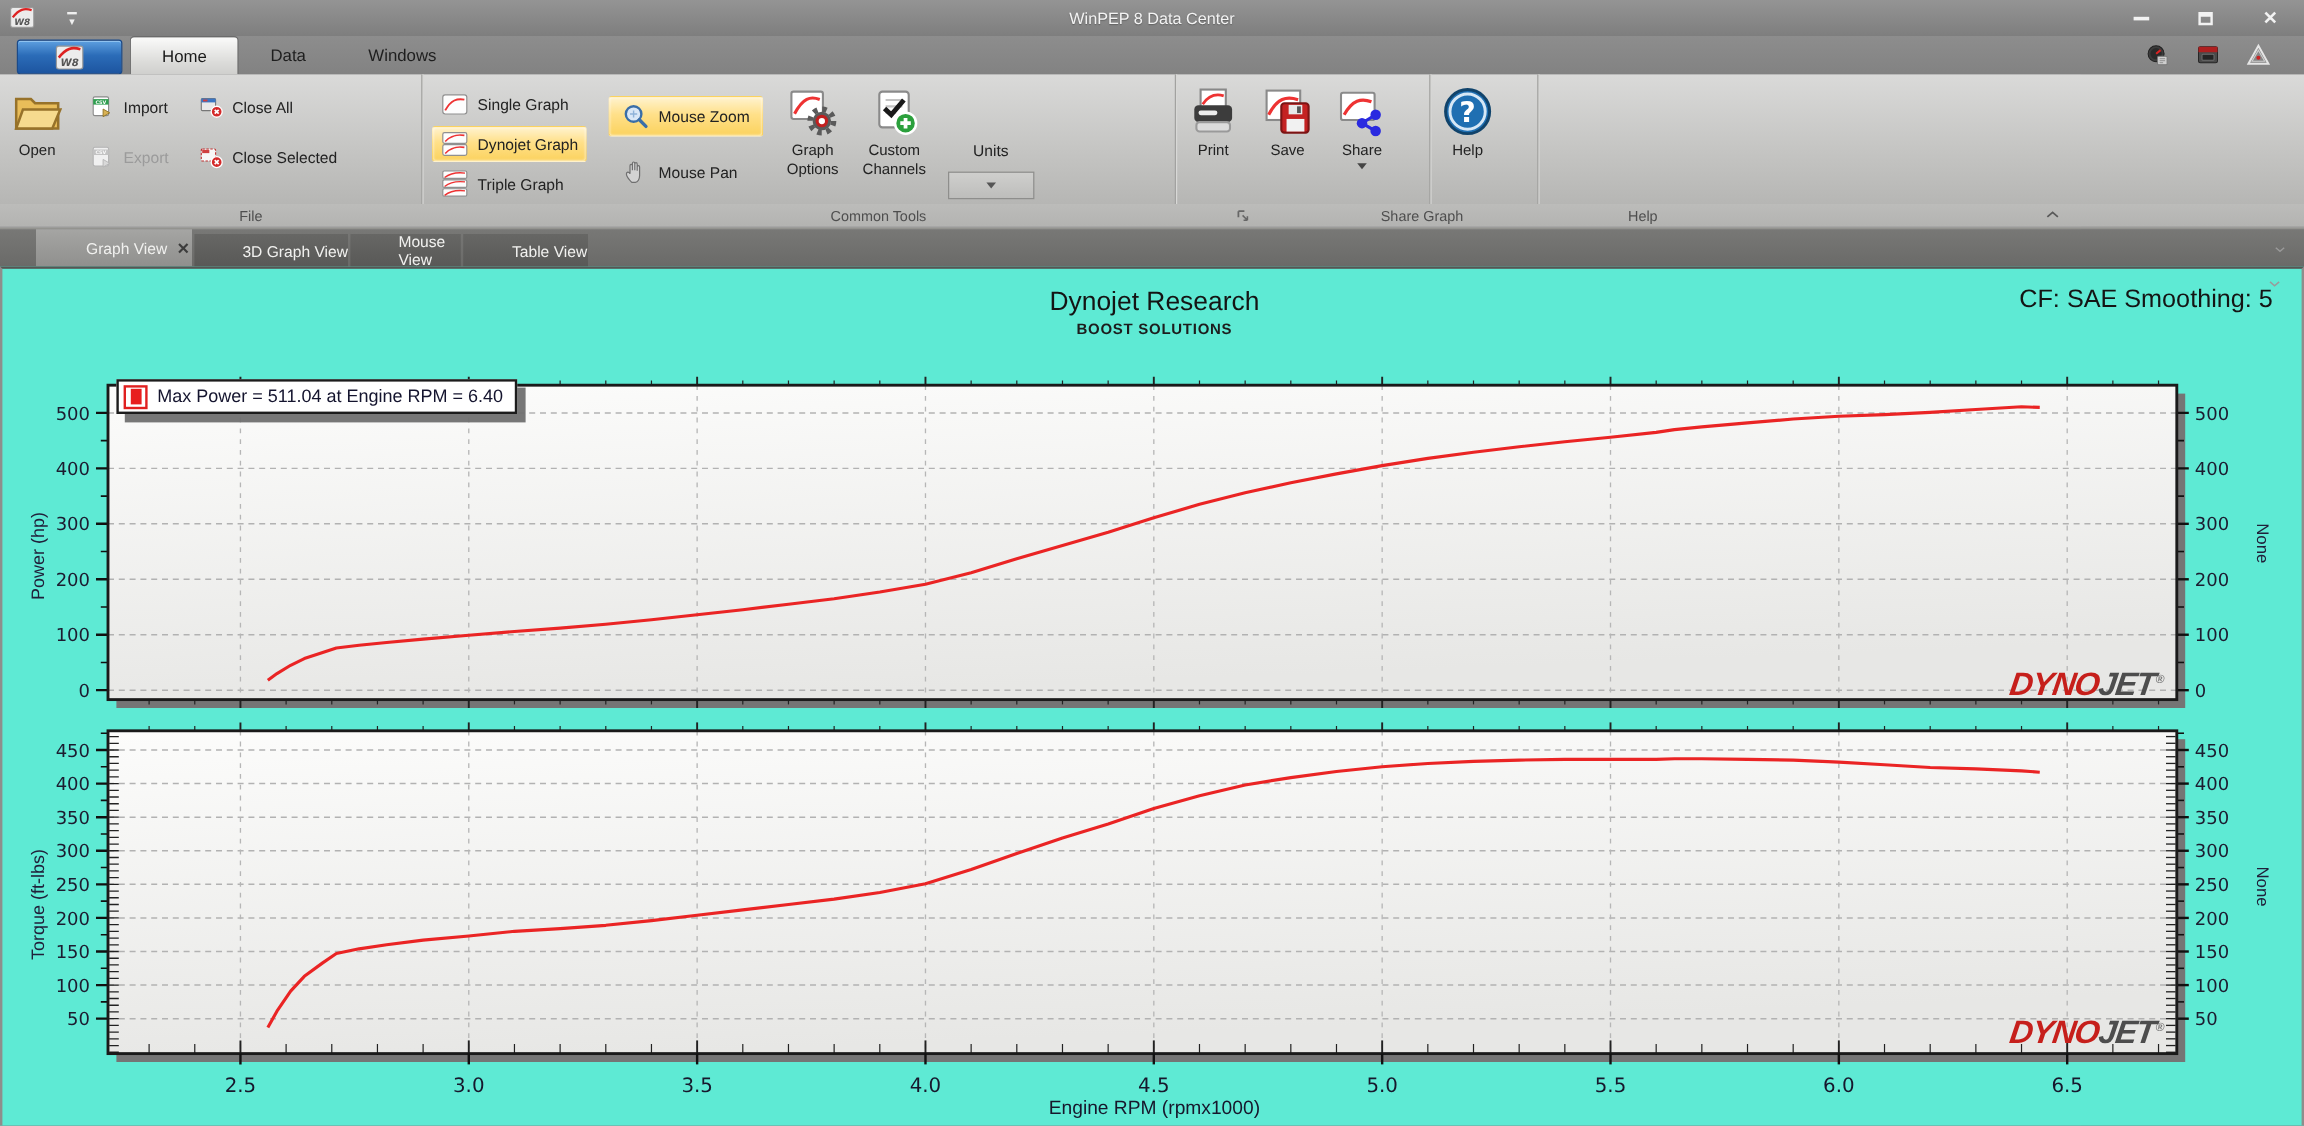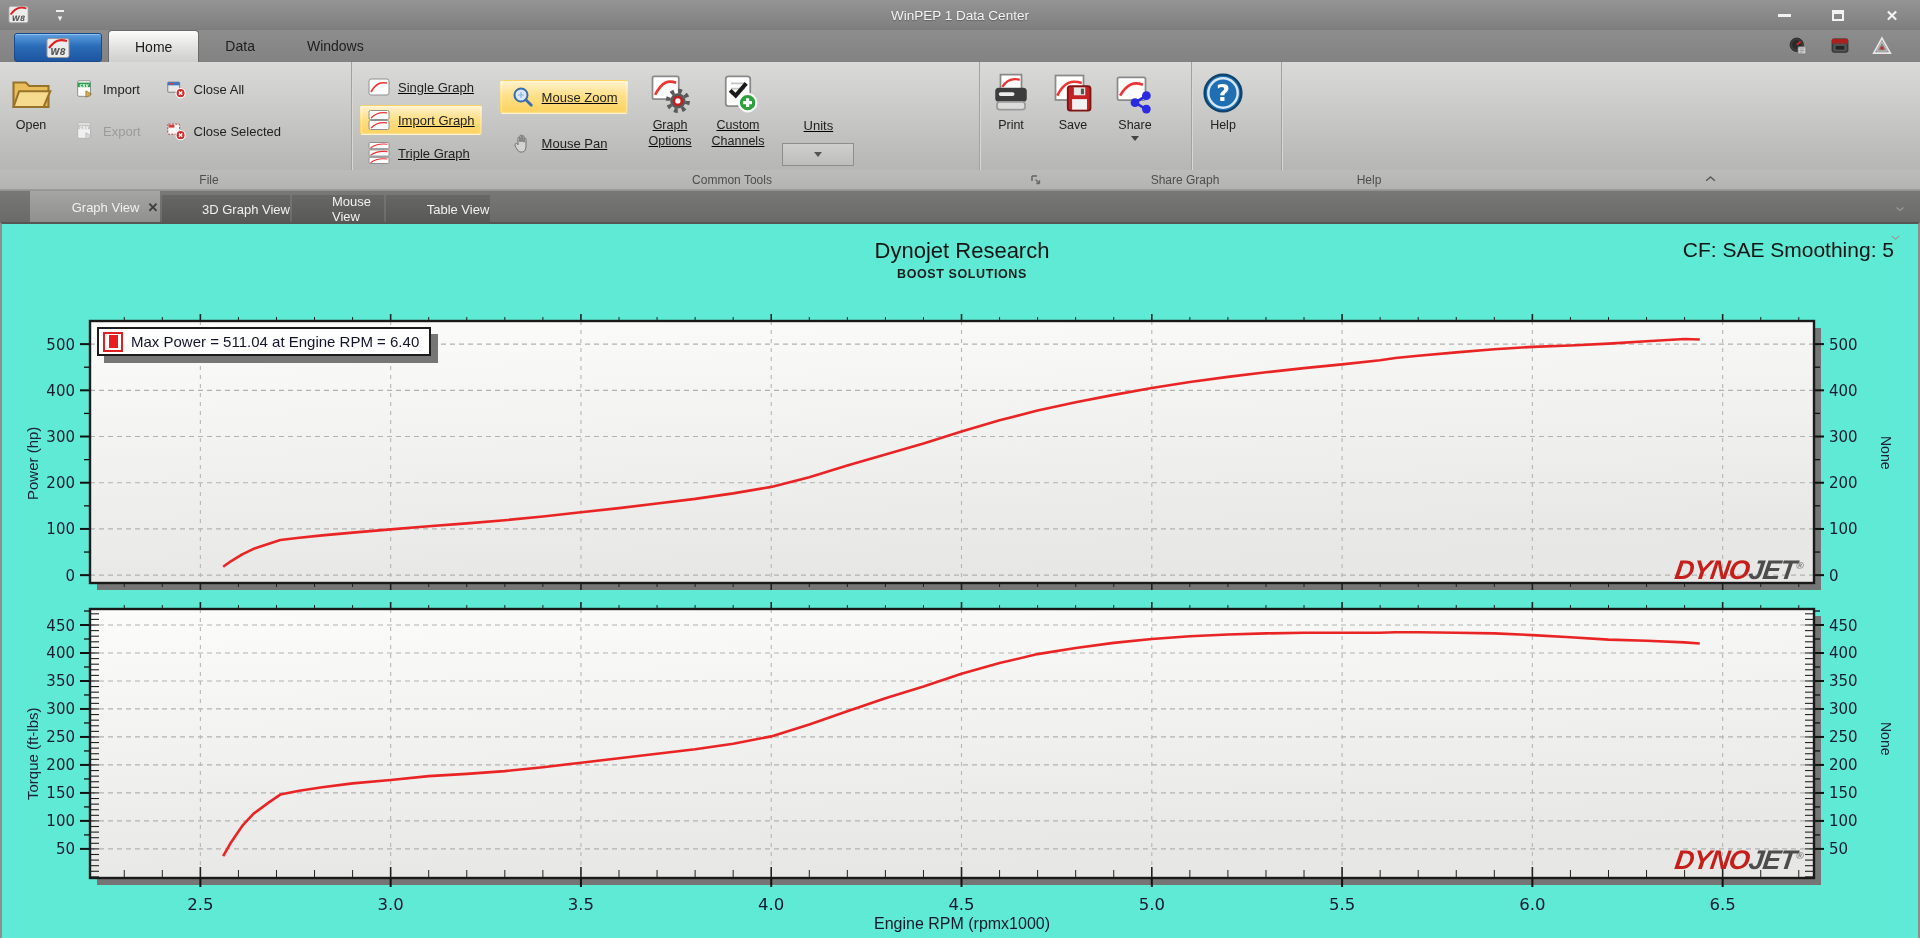--- a/index.html
+++ b/index.html
@@ -115,21 +115,21 @@
 
 <div class="app">
 
   <div class="titlebar">
     <span class="appico" id="appico"><svg width="21" height="21" viewBox="0 0 24 24" style="font-family:'Liberation Sans',sans-serif">
           <rect x="1" y="2.5" width="22" height="19" rx="2" fill="#ececec" stroke="#9a9a9a"></rect>
           <path d="M3 12c6-8 11-9 18-7" stroke="#d22" stroke-width="2.2" fill="none"></path>
           <text x="12" y="19" text-anchor="middle" font-size="8.5" font-weight="bold" font-style="italic" fill="#555">W8</text>
         </svg></span>
     <span class="qat"><span class="bar"></span>▾</span>
-    <div class="win-title">WinPEP 1 Data Center</div>
+    <div class="win-title">WinPEP 8 Data Center</div>
     <div class="winbtns">
       <div class="winbtn">
           <div class="glyph-min"></div>
         </div>
       <div class="winbtn">
           <div class="glyph-max"></div>
         </div>
       <div class="winbtn">
           <div class="glyph-close">✕</div>
         </div>
@@ -214,37 +214,37 @@
             <svg width="22" height="22" viewBox="0 0 24 24" style="font-family:'Liberation Sans',sans-serif">
               <rect x="3" y="4.5" width="13" height="11" rx="1" fill="#f7f7f7" stroke="#c03030" stroke-dasharray="2.2 1.4"></rect>
               <rect x="3.8" y="5.3" width="6.5" height="3" fill="#cf4040"></rect>
               <circle cx="17" cy="16.5" r="5" fill="#d42a2a" stroke="#fff" stroke-width="1.2"></circle>
               <path d="M15.2 14.7l3.6 3.6M18.8 14.7l-3.6 3.6" stroke="#fff" stroke-width="1.6"></path>
             </svg>
             <span>Close Selected</span>
           </div>
         </div>
       </div>
-      <div class="rgroup" style="width: 628px; text-decoration: underline;">
+      <div class="rgroup" style="width: 628px;">
         <div class="stackcol">
           <div class="smallbtn">
             <svg width="24" height="24" viewBox="0 0 24 24" style="font-family:'Liberation Sans',sans-serif">
               <rect x="2" y="4" width="20" height="16" rx="2" fill="#fdfdfd" stroke="#909090"></rect>
               <path d="M4 17c5-9 10-10 16-9" stroke="#e33" stroke-width="1.6" fill="none"></path>
             </svg>
             <span>Single Graph</span>
           </div>
           <div class="smallbtn hl">
             <svg width="24" height="24" viewBox="0 0 24 24" style="font-family:'Liberation Sans',sans-serif">
               <rect x="2" y="2.5" width="20" height="9" rx="1.5" fill="#fdfdfd" stroke="#909090"></rect>
               <path d="M4 10c5-5.5 10-6 16-5.2" stroke="#e33" stroke-width="1.3" fill="none"></path>
               <rect x="2" y="12.5" width="20" height="9" rx="1.5" fill="#fdfdfd" stroke="#909090"></rect>
               <path d="M4 20c5-5.5 10-6 16-5.2" stroke="#e33" stroke-width="1.3" fill="none"></path>
             </svg>
-            <span>Import Graph</span>
+            <span>Dynojet Graph</span>
           </div>
           <div class="smallbtn">
             <svg width="24" height="24" viewBox="0 0 24 24" style="font-family:'Liberation Sans',sans-serif">
               <rect x="2" y="1.5" width="20" height="6.2" rx="1.2" fill="#fdfdfd" stroke="#909090"></rect>
               <path d="M3.5 7c5-4 11-4.5 17-3.8" stroke="#e33" stroke-width="1.1" fill="none"></path>
               <rect x="2" y="8.9" width="20" height="6.2" rx="1.2" fill="#fdfdfd" stroke="#909090"></rect>
               <path d="M3.5 14.4c5-4 11-4.5 17-3.8" stroke="#e33" stroke-width="1.1" fill="none"></path>
               <rect x="2" y="16.3" width="20" height="6.2" rx="1.2" fill="#fdfdfd" stroke="#909090"></rect>
               <path d="M3.5 21.8c5-4 11-4.5 17-3.8" stroke="#e33" stroke-width="1.1" fill="none"></path>
             </svg>
@@ -806,21 +806,21 @@
         <line x1="1149.8013245033112" y1="654" x2="1149.8013245033112" y2="663" stroke="#111" stroke-width="2"></line>
         <text x="1149.8013245033112" y="686" text-anchor="middle" font-size="16.5" fill="#17172c">5.0</text>
         <line x1="1340.0883002207504" y1="654" x2="1340.0883002207504" y2="663" stroke="#111" stroke-width="2"></line>
         <text x="1340.0883002207504" y="686" text-anchor="middle" font-size="16.5" fill="#17172c">5.5</text>
         <line x1="1530.3752759381898" y1="654" x2="1530.3752759381898" y2="663" stroke="#111" stroke-width="2"></line>
         <text x="1530.3752759381898" y="686" text-anchor="middle" font-size="16.5" fill="#17172c">6.0</text>
         <line x1="1720.662251655629" y1="654" x2="1720.662251655629" y2="663" stroke="#111" stroke-width="2"></line>
         <text x="1720.662251655629" y="686" text-anchor="middle" font-size="16.5" fill="#17172c">6.5</text>
       </svg>
 
-    <div class="legend" style="left:95px; top:103px;">
+    <div class="legend" style="left:95px; top:92px;">
       <span class="swatchbox">
           <span class="swatch"></span>
         </span>
       <span class="ltext">Max Power = 511.04 at Engine RPM = 6.40</span>
     </div>
 
     <div class="vlabel" style="left:22px; top:276px;">Power (hp)</div>
     <div class="vlabel" style="left:22px; top:576px;">Torque (ft-lbs)</div>
     <div class="vlabel-r" style="left:1892px; top:212px;">None</div>
     <div class="vlabel-r" style="left:1892px; top:498px;">None</div>

